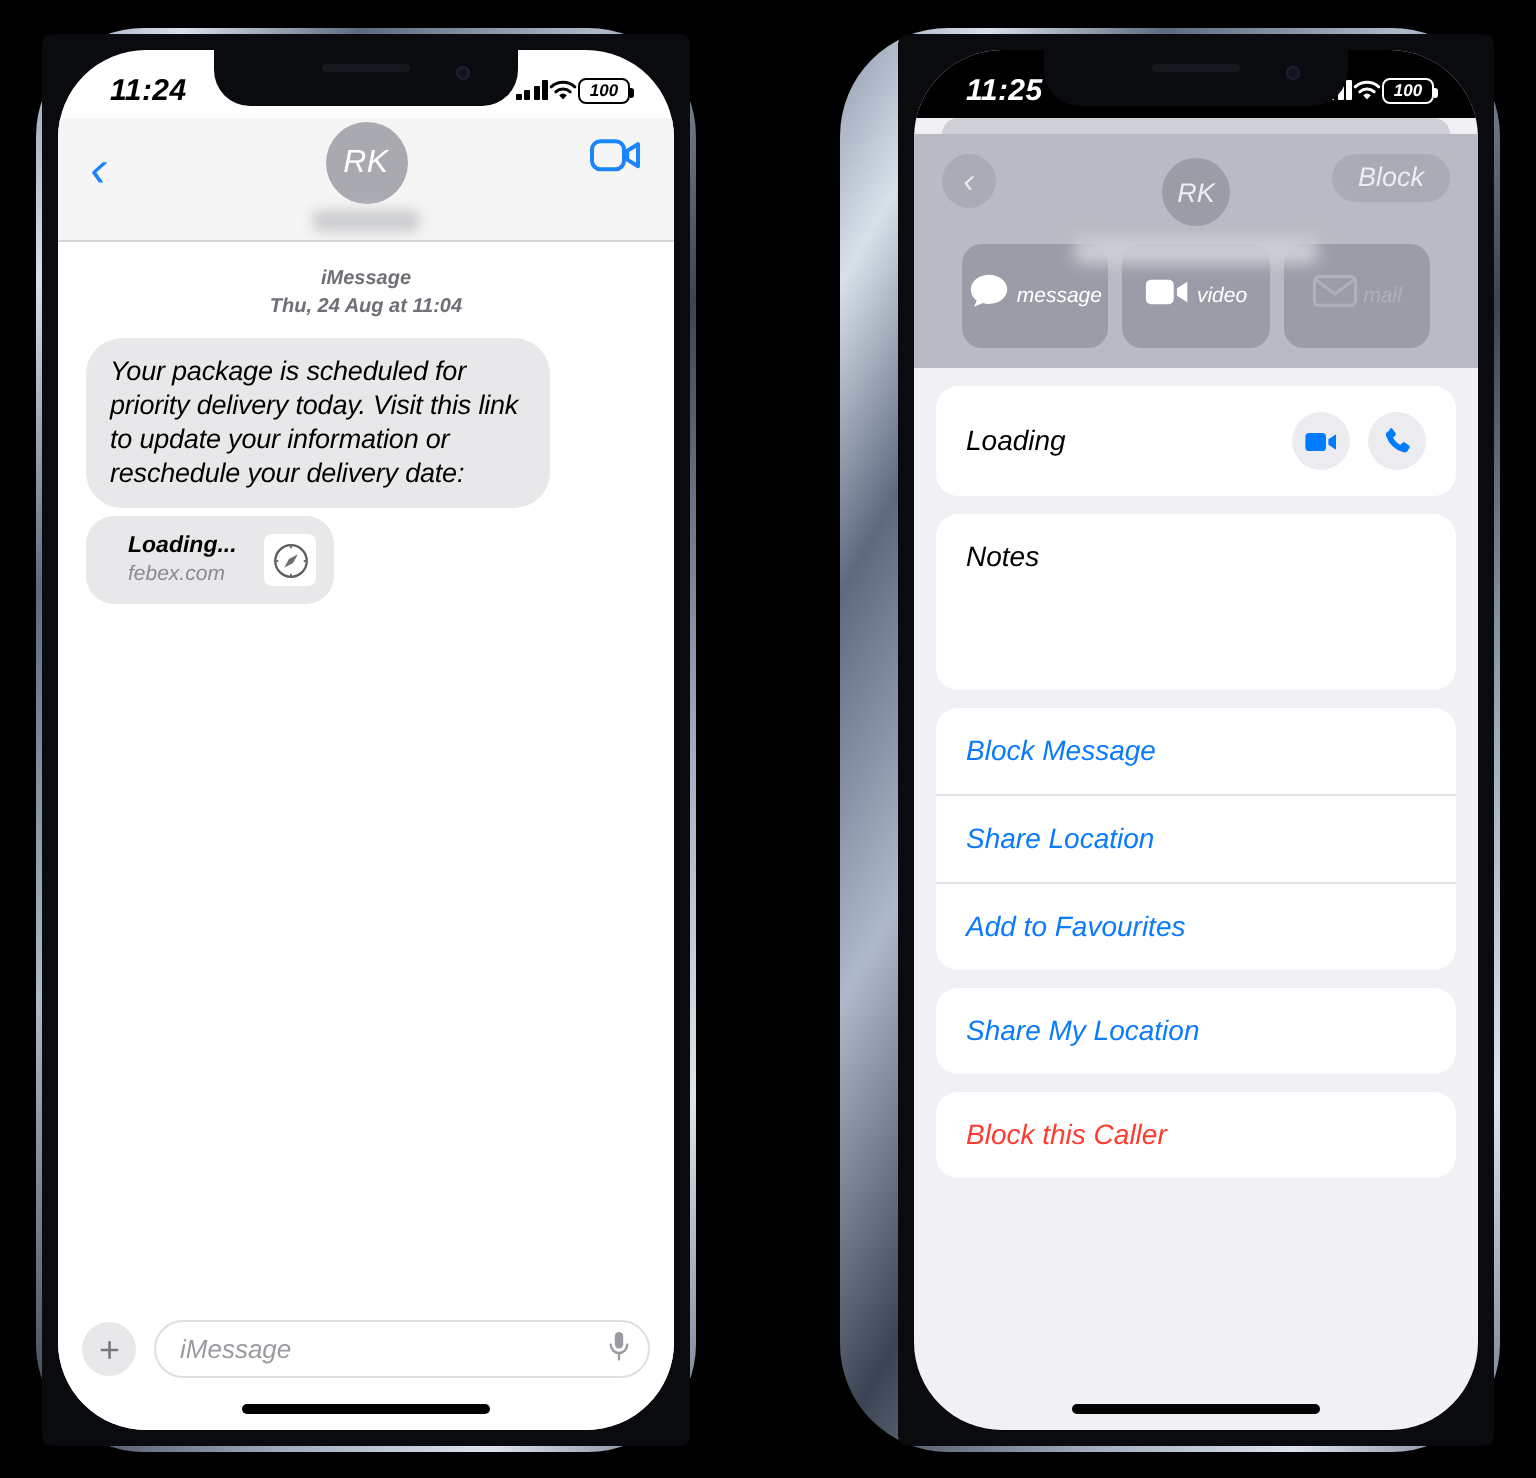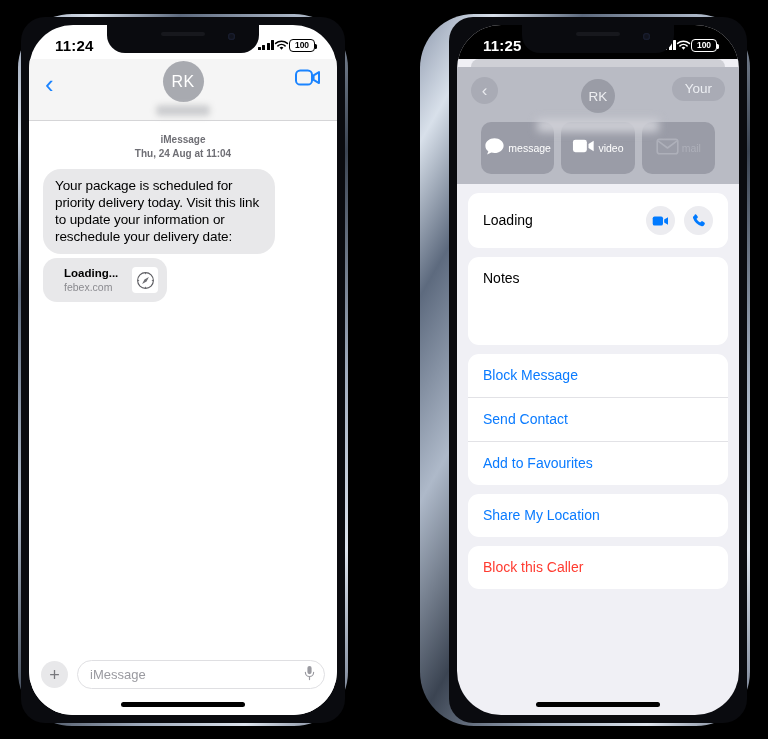--- a/index.html
+++ b/index.html
@@ -14,23 +14,24 @@
   
   .phone {
     position: absolute;
     width: 330px; height: 712px;
     border-radius: 54px;
     background: linear-gradient(120deg,#8e99ad 0%,#d8e0ea 10%,#5d6a7e 22%,#aeb9c9 38%,#3b4452 55%,#9fabbd 72%,#dde4ee 86%,#6a7588 100%);
     padding: 3px;
   }
   .phone-inner {
     width: 100%; height: 100%;
-    border-radius: 24px;
+    border-radius: 5px;
     background: #0a0b0f;
     padding: 8px;
+    font-style: italic;
   }
   .screen {
     position: relative;
     width: 100%; height: 100%;
     border-radius: 44px;
     overflow: hidden;
   }
   #phone-left  { left: 18px;  top: 14px; }
   #phone-right { left: 420px; top: 14px; padding-left: 29px; }
 
@@ -358,21 +359,21 @@
               <span>100</span>
             </div>
           </div>
         </div>
 
         <div class="sheet-stack"></div>
 
         <div class="contact-hero">
           <div class="hero-row">
             <div class="circle-back">‹</div>
-            <div class="edit-btn">Your</div>
+            <div class="edit-btn">Block</div>
           </div>
           <div class="hero-center">
             <div class="avatar-md">RK</div>
             <div class="blur-name-2"></div>
           </div>
           <div class="action-row">
 
             <div class="act">
               <span>
                 <svg width="21" height="19" viewBox="0 0 22 20">
@@ -426,21 +427,21 @@
         </div>
 
         <div class="card notes-card">
           <div class="row">
             <span>Notes</span>
           </div>
         </div>
 
         <div class="card">
           <div class="row link">Block Message</div>
-          <div class="row link">Send Contact</div>
+          <div class="row link">Share Location</div>
           <div class="row link">Add to Favourites</div>
         </div>
 
         <div class="card">
           <div class="row link">Share My Location</div>
         </div>
 
         <div class="card">
           <div class="row danger">Block this Caller</div>
         </div>

